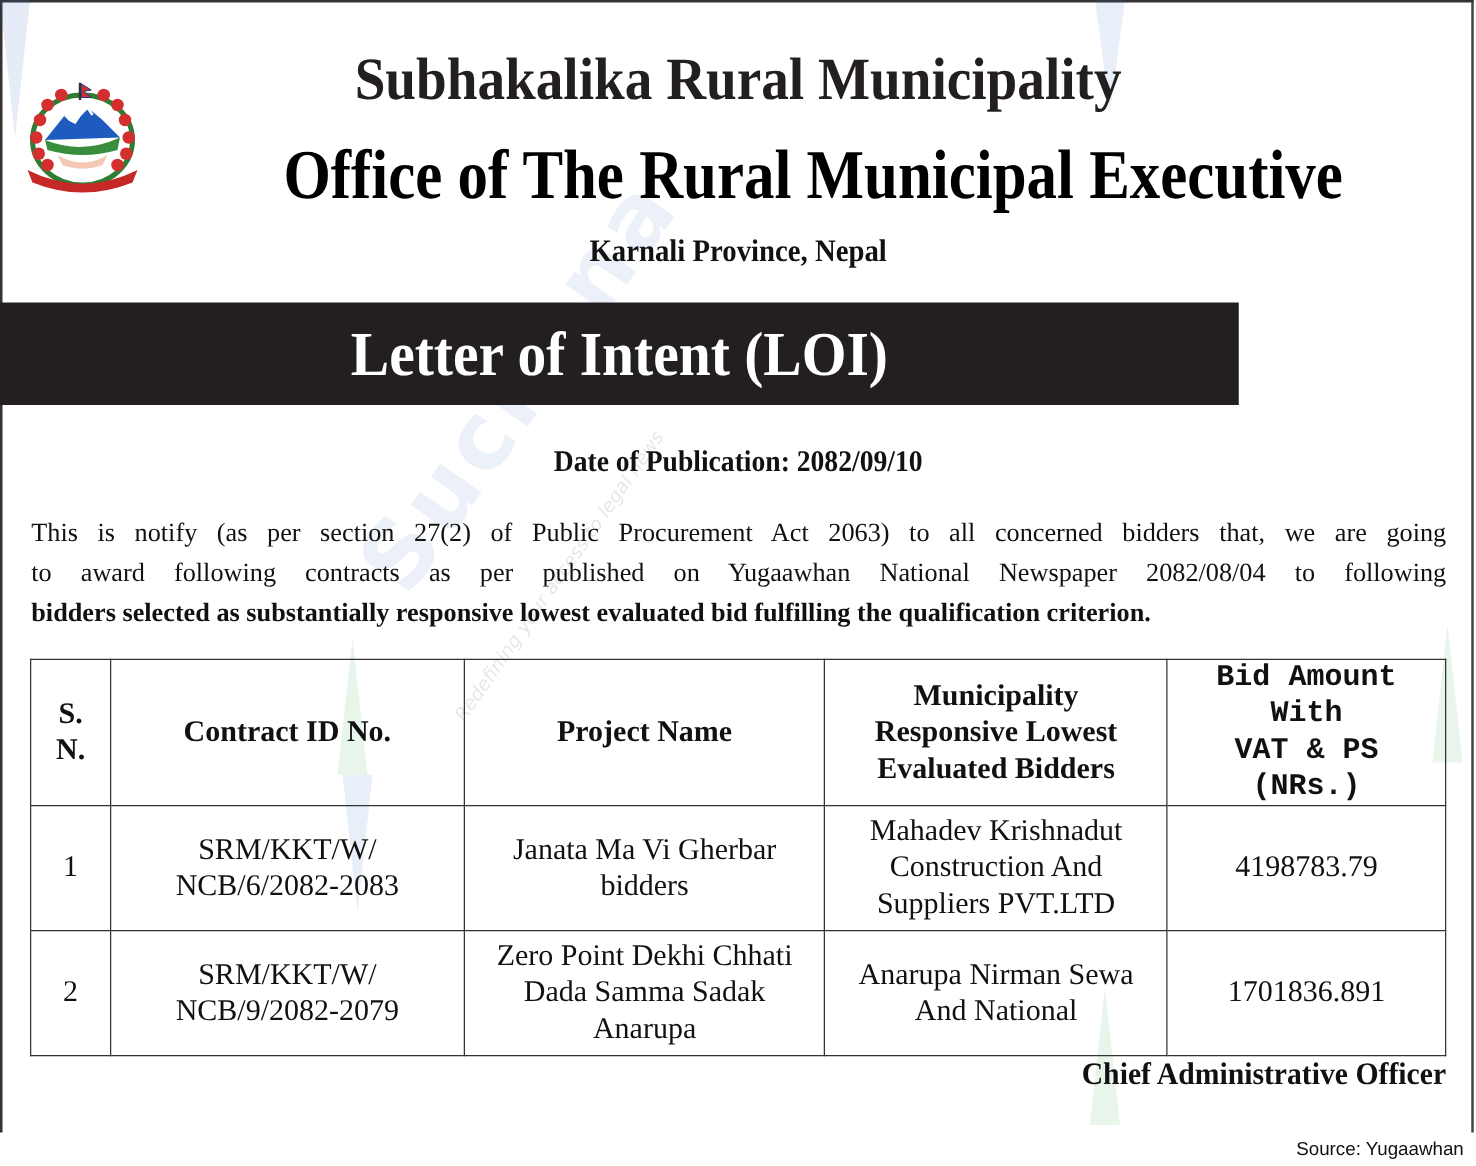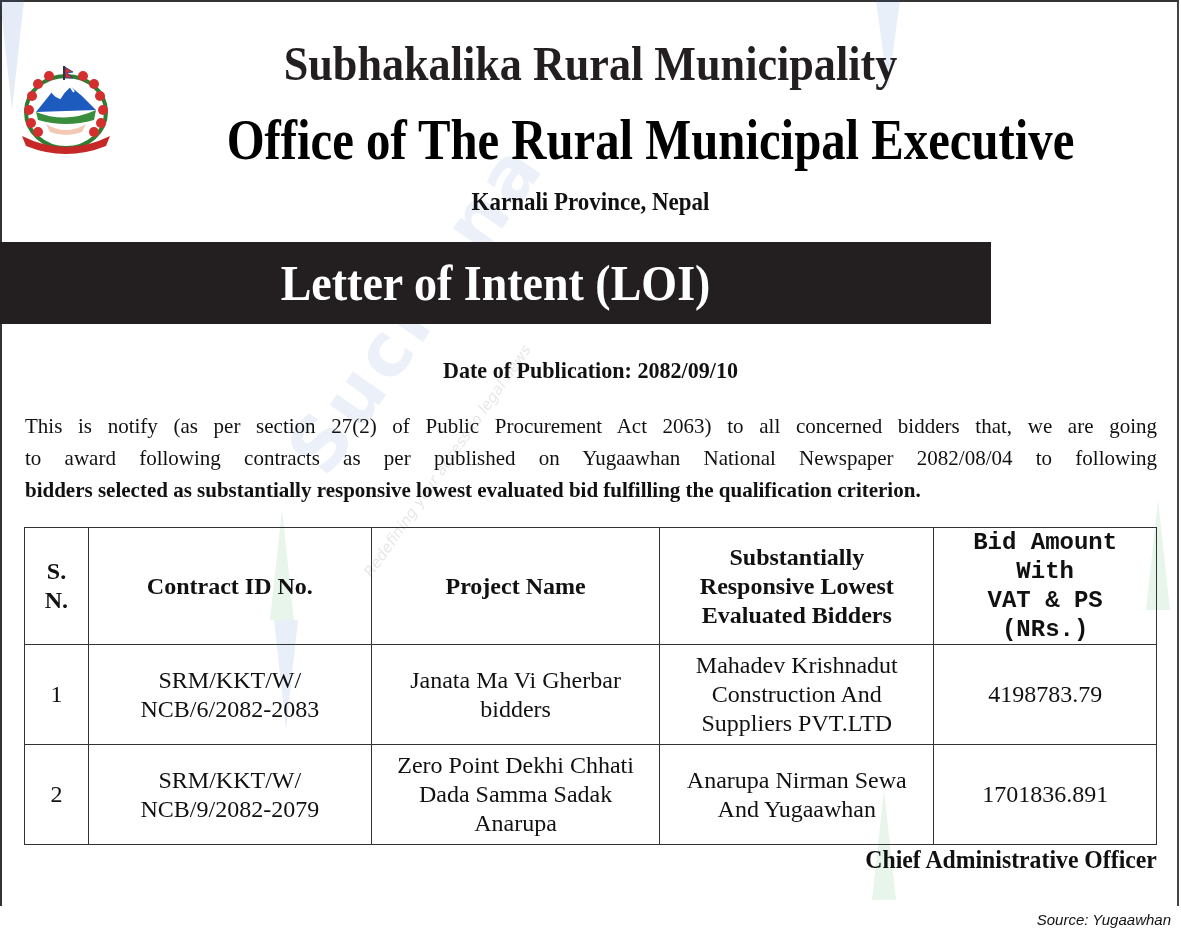--- a/index.html
+++ b/index.html
@@ -54,21 +54,21 @@
                  font-size: 24px; line-height: 29px; color: #111; }
   table.awards th, table.awards td { border: 1.5px solid #333; text-align: center; vertical-align: middle;
                                       padding: 0 6px; }
   table.awards th { font-weight: bold; height: 99px; }
   table.awards td { height: 99px; }
   .c1 { width: 54px; } .c2 { width: 284px; } .c3 { width: 297px; margin-left: 24px; } .c4 { width: 275px; } .c5 { width: 219px; font-family: Liberation Mono, monospace; }
 
   .signature { position: absolute; right: 24px; top: 846px; font-size: 25px; font-weight: bold;
                transform: scaleX(0.95); transform-origin: right; }
   .source { position: absolute; right: 10px; top: 911px; font-family: "Liberation Sans", sans-serif;
-            font-style: italic; font-size: 15px; color: #111; }
+            font-size: 15px; color: #111; }
 </style>
 </head>
 <body>
 
 <div class="page"></div>
 
 <div class="wm wm-a6 wm-arrow"></div>
 <div class="wm wm-a5 wm-arrow"></div>
 <div class="wm wm-a1 wm-arrow"></div>
 <div class="wm wm-a2 wm-arrow"></div>
@@ -123,21 +123,21 @@
   <table class="awards">
     <thead>
       <tr>
         <th class="c1">
           <div>S.</div>
           <div>N.</div>
         </th>
         <th class="c2">Contract ID No.</th>
         <th class="c3">Project Name</th>
         <th class="c4">
-          <div>Substantially</div>
+          <div>Municipality</div>
           <div>Responsive Lowest</div>
           <div>Evaluated Bidders</div>
         </th>
         <th class="c5">
           <div>Bid Amount With</div>
           <div>VAT &amp; PS (NRs.)</div>
         </th>
       </tr>
     </thead>
     <tbody>
@@ -164,21 +164,21 @@
           <div>SRM/KKT/W/</div>
           <div>NCB/9/2082-2079</div>
         </td>
         <td>
           <div>Zero Point Dekhi Chhati</div>
           <div>Dada Samma Sadak</div>
           <div>Anarupa</div>
         </td>
         <td>
           <div>Anarupa Nirman Sewa</div>
-          <div>And Yugaawhan</div>
+          <div>And National</div>
         </td>
         <td>1701836.891</td>
       </tr>
     </tbody>
   </table>
 
   <div class="signature">Chief Administrative Officer</div>
   <div class="source">Source: Yugaawhan</div>
 </div>
 

